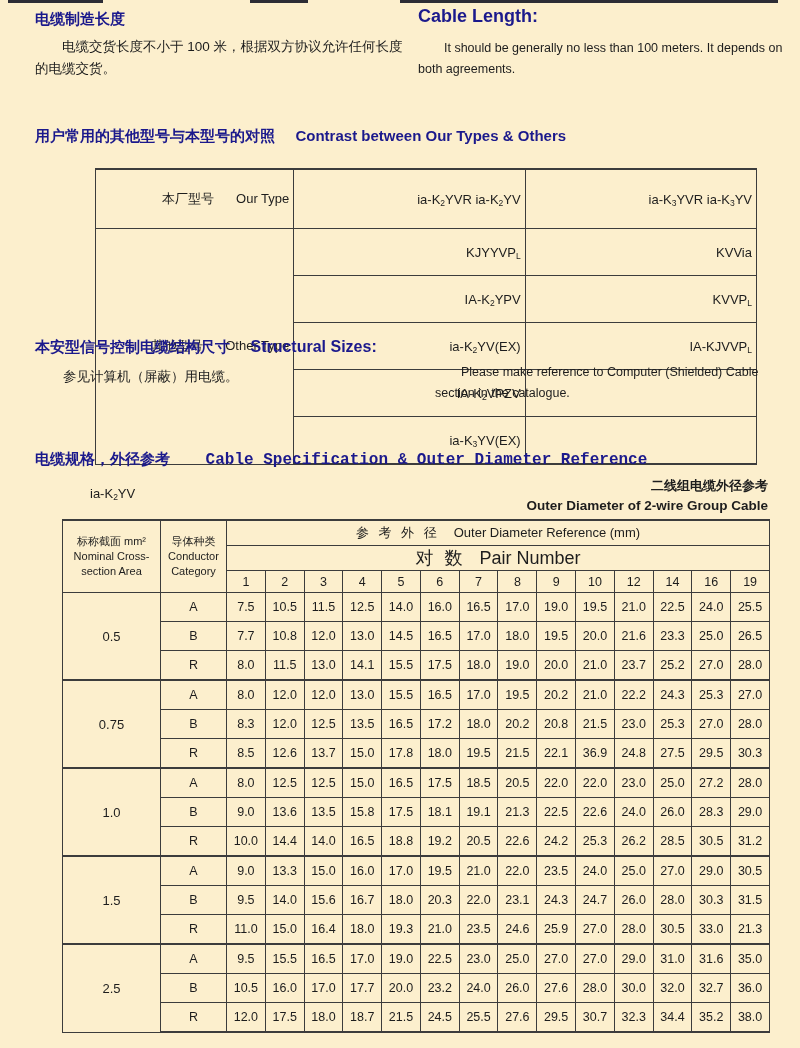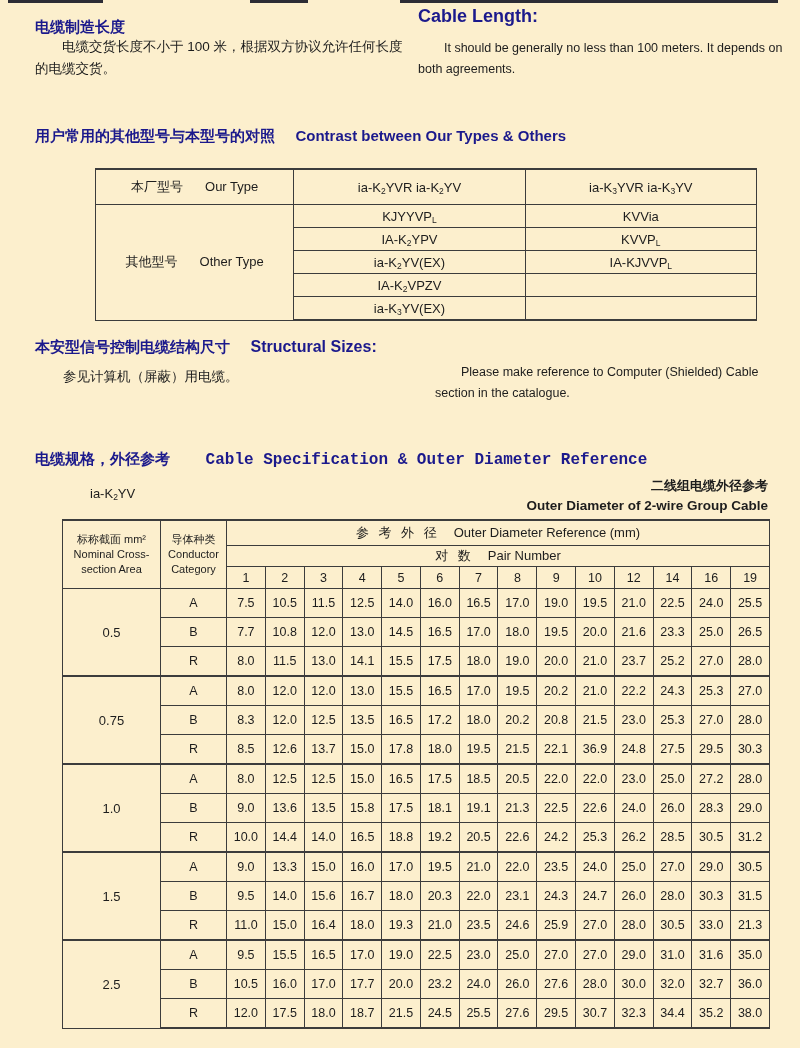--- a/index.html
+++ b/index.html
@@ -21,33 +21,33 @@
   .h-gap-wide{margin-left:26px;}
 
   .body-zh{font-size:13.5px;line-height:22px;text-indent:2em;}
   .body-en{font-size:12.5px;line-height:21px;text-indent:26px;}
 
   table{border-collapse:collapse;table-layout:fixed;}
   sub{font-size:8.5px;line-height:0;vertical-align:-2px;}
 
   
   .ctable{width:662px;}
-  .ctable td{border:1px solid var(--bd);text-align:center;font-size:13px;height:22px;padding:0 4px;
+  .ctable td{border:1px solid var(--bd);text-align:right;font-size:13px;height:22px;padding:12px 4px;
              white-space:nowrap;overflow:hidden;}
   .ctable tr.first td{height:34px;border-top:2px solid var(--bd);}
   .ctable tr:last-child td{border-bottom:2px solid var(--bd);}
   .ctable .zh-gap{margin-right:22px;}
 
   
   .stable{width:708px;}
   .stable td{border:1px solid var(--bd);text-align:center;font-size:12.5px;padding:0;
              white-space:nowrap;overflow:hidden;}
   .stable tr.h1 td{border-top:2px solid var(--bd);}
   .stable tr.h1 .span-cell{height:24px;font-size:13px;}
-  .stable tr.h2 td{height:20px;font-size:13px;}
+  .stable tr.h2 td{height:20px;font-size:18px;}
   .stable tr.h3 td{height:21px;}
   .stable .hd-left{font-size:11px;line-height:15px;}
   .stable .hd-left .ln{display:block;}
   .stable .zh-sp{letter-spacing:3px;margin-right:14px;text-align:right;}
   .stable tbody td{height:28px;}
   .stable tbody tr.group-top td{border-top:2px solid var(--bd);}
   .stable tbody tr:last-child td{border-bottom:2px solid var(--bd);}
   .stable td.size{font-size:13px;}
 
   .caption-box{text-align:right;font-weight:bold;line-height:20px;}
@@ -57,21 +57,21 @@
 </style>
 </head>
 <body>
 
 <div class="page">
 
   <div class="bar b1"></div>
   <div class="bar b2"></div>
   <div class="bar b3"></div>
 
-  <div class="abs h-zh" style="top:10px;left:35px;margin-top:8px;">电缆制造长度</div>
+  <div class="abs h-zh" style="top:10px;left:35px;">电缆制造长度</div>
   <div class="abs body-zh" style="top:36px;left:35px;width:372px;">电缆交货长度不小于 100 米，根据双方协议允许任何长度的电缆交货。</div>
   <div class="abs h-en-big" style="top:6px;left:418px;">Cable Length:</div>
   <div class="abs body-en" style="top:38px;left:418px;width:370px;">It should be generally no less than 100 meters. It depends on both agreements.</div>
 
   <div class="abs" style="top:127px;left:35px;">
     <span class="h-zh">用户常用的其他型号与本型号的对照</span>
     <span class="h-zh h-gap">Contrast between Our Types &amp; Others</span>
   </div>
 
   <table class="ctable abs" style="top:168px;left:95px;">

